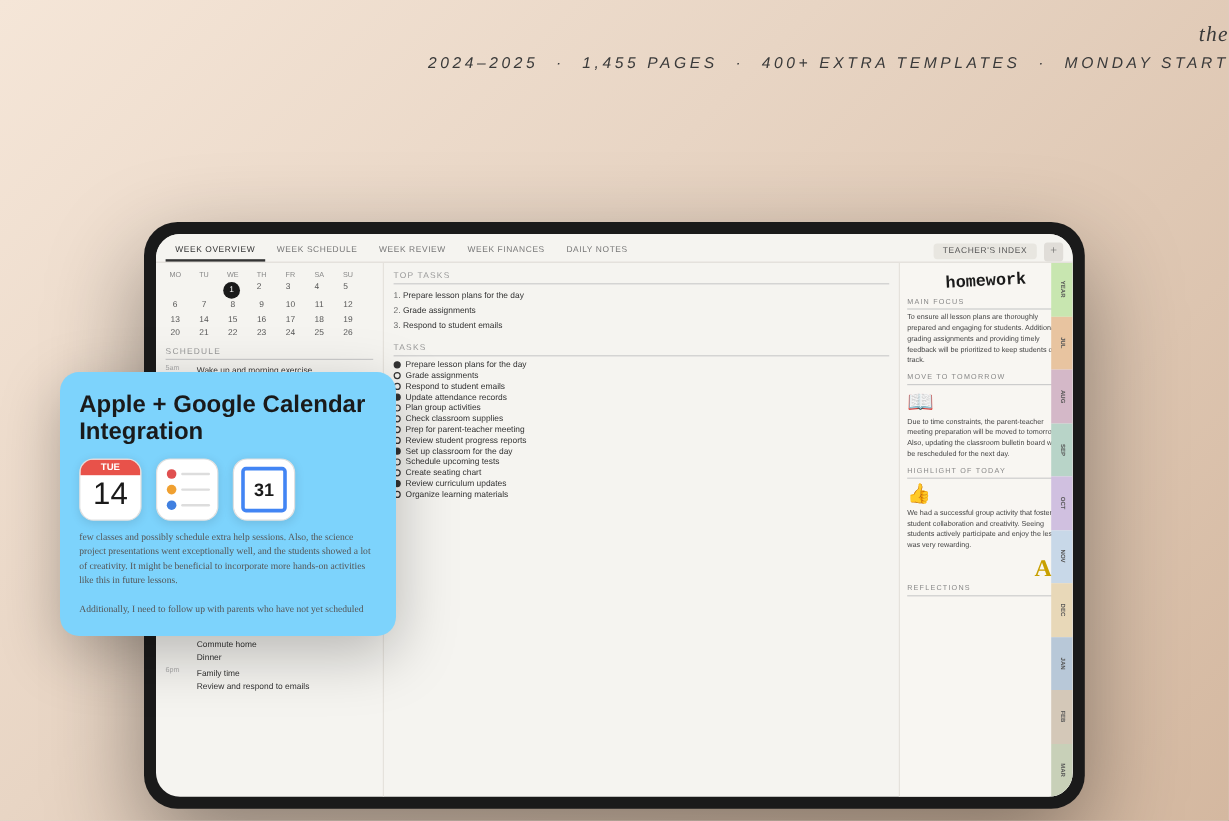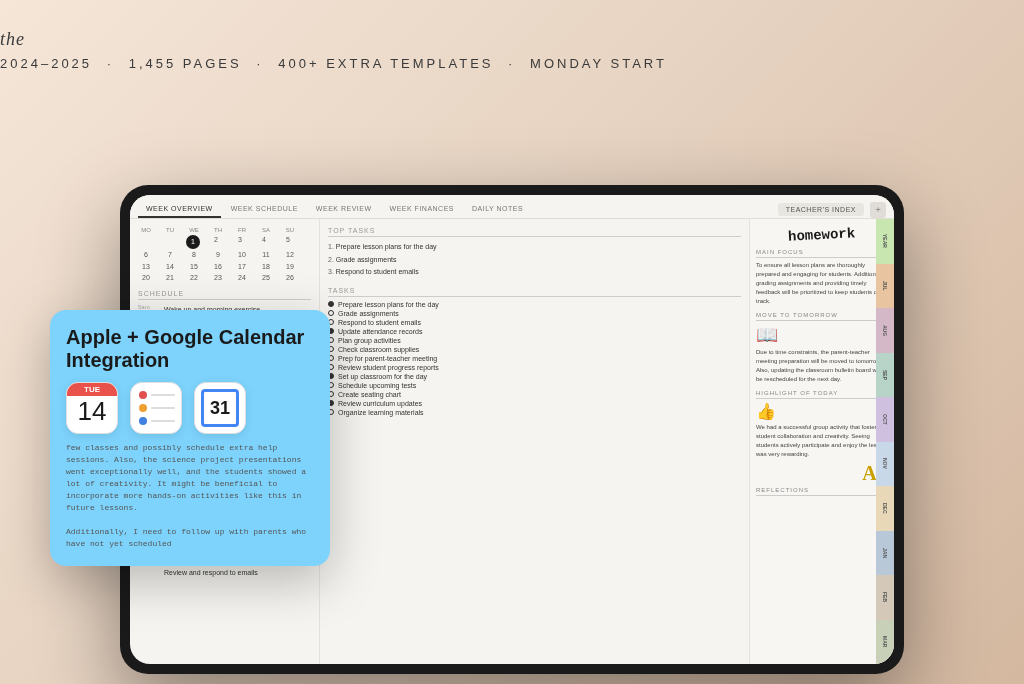--- a/index.html
+++ b/index.html
@@ -7,22 +7,22 @@
       width: 1024px;
       height: 684px;
       overflow: hidden;
       background: linear-gradient(135deg, #f5e6d8 0%, #e8d5c4 40%, #d4b8a0 100%);
       font-family: Georgia, 'Times New Roman', serif;
       position: relative;
     }
 
     
     .header {
-      text-align: left;
-      padding: 29px 0 10px;
+      text-align: right;
+      padding: 18px 0 10px;
     }
     .header-the {
       font-size: 18px;
       font-style: italic;
       color: #3a3a3a;
       font-family: Georgia, serif;
       letter-spacing: 1px;
     }
     .header-title {
       font-size: 62px;
@@ -32,20 +32,21 @@
       line-height: 1.05;
       letter-spacing: -1px;
     }
     .header-subtitle {
       font-size: 13px;
       color: #3a3a3a;
       letter-spacing: 3px;
       margin-top: 6px;
       font-family: 'Arial', sans-serif;
       font-weight: 500;
+      font-style: italic;
     }
     .header-subtitle .dot {
       margin: 0 8px;
     }
 
     
     .tablet-wrapper {
       position: absolute;
       top: 185px;
       left: 120px;
@@ -356,31 +357,31 @@
       width: 38px;
       height: 38px;
       border: 3px solid #4285f4;
       border-radius: 4px;
       display: flex;
       align-items: center;
       justify-content: center;
       position: relative;
     }
     .google-cal-num {
-      font-size: 18px;
+      font-size: 15px;
       font-weight: 700;
       color: #1a1a1a;
       font-family: Arial, sans-serif;
     }
 
     
     .overlay-text {
       font-size: 8px;
       color: #555;
-      font-family: Liberation Mono, monospace;
+      font-family: Liberation Serif, serif;
       line-height: 1.5;
     }
 
     
     .planner-inner {
       display: flex;
       flex: 1;
       overflow: hidden;
     }
     .planner-left {

